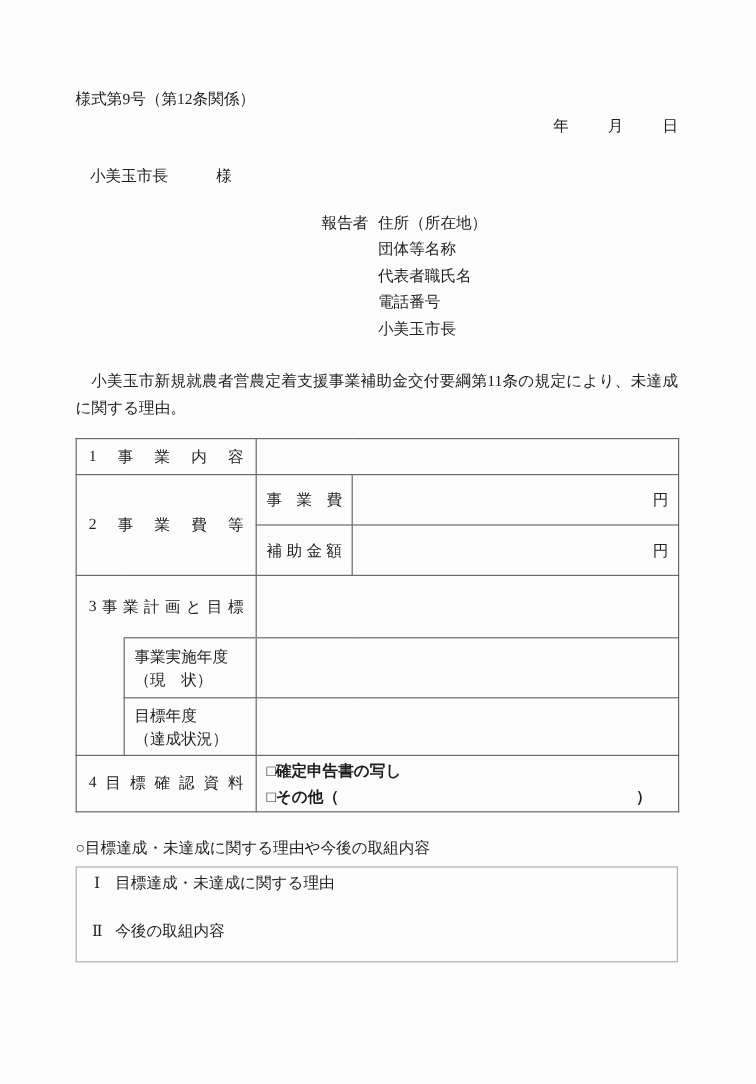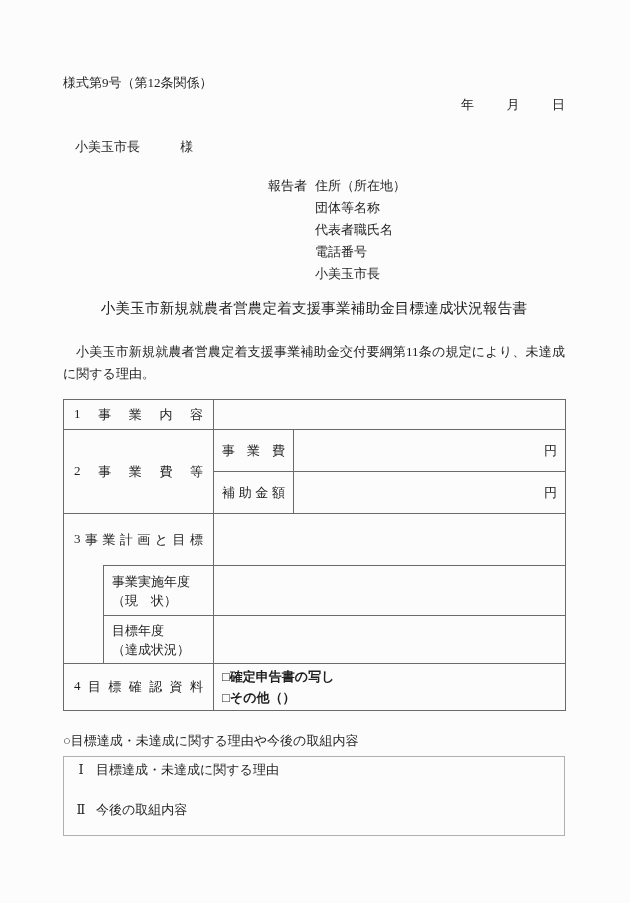--- a/index.html
+++ b/index.html
@@ -44,21 +44,21 @@
   td.r3-label { border-bottom:none; }
   td.indent-cell { border-top:none; }
   .tr-r1 td { height:30px; }
   .tr-r2a td { height:42px; }
   .tr-r2b td { height:42px; }
   .tr-r3 td { height:52px; }
   .tr-r3s1 td { height:50px; }
   .tr-r3s2 td { height:48px; }
   .tr-r4 td { height:44px; }
   td.check-cell { line-height:21px; padding:2px 8px;font-weight:bold; }
-  .check-line2 { display:flex; }
+  .check-line2 { display:flex; justify-content:space-between; }
   .check-line2 .close-paren { margin-right:14px; }
 
   .note-heading { margin-top:19px; line-height:22px; }
   .reason-box {
     margin-top:4px;
     border:1px solid #b0b0b0;
     height:80px;
     padding:2px 10px;
     background:transparent;
   }
@@ -91,21 +91,20 @@
       <div class="reporter-label">報告者</div>
       <div class="reporter-fields">
         <div>住所（所在地）</div>
         <div>団体等名称</div>
         <div>代表者職氏名</div>
         <div>電話番号</div>
         <div>小美玉市長</div>
       </div>
     </div>
 
-    <div class="doc-title">小美玉市新規就農者営農定着支援事業補助金目標達成状況報告書</div>
 
     <div class="body-text">小美玉市新規就農者営農定着支援事業補助金交付要綱第11条の規定により、未達成に関する理由。</div>
 
     <table class="form-table">
       <colgroup>
         <col style="width:40px">
           <col style="width:110px">
           <col style="width:80px">
           <col style="width:272px">
       </colgroup>

